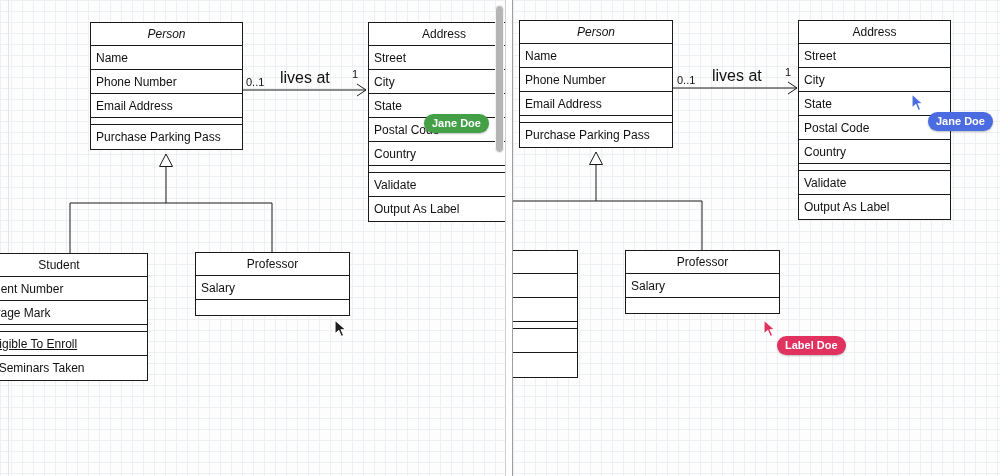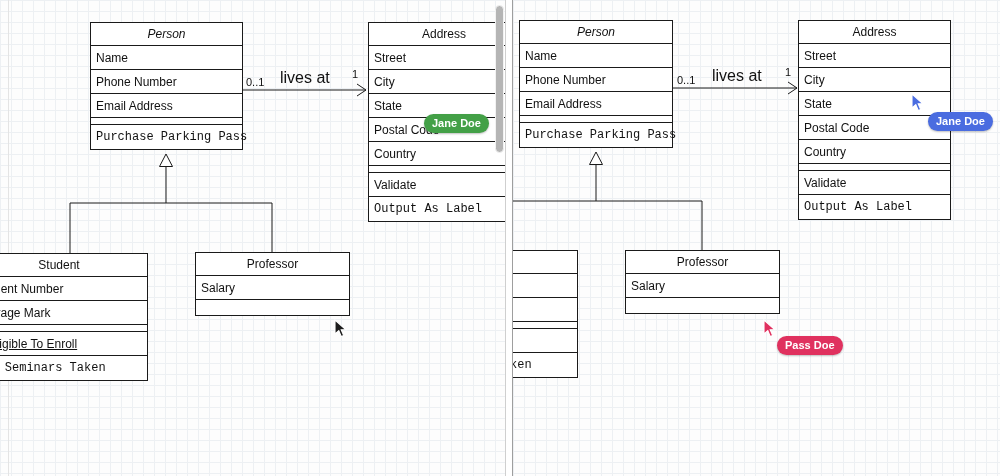--- a/index.html
+++ b/index.html
@@ -32,21 +32,21 @@
     height:23px; line-height:23px; text-align:center;
     border-bottom:1px solid #1a1a1a; white-space:nowrap;
   }
   .uml-title.italic { font-style:italic; }
   .uml-row {
     height:24px; line-height:24px; padding-left:5px;
     border-bottom:1px solid #1a1a1a; white-space:nowrap;
   }
   .uml-sep  { height:7px; border-bottom:1px solid #1a1a1a; }
   .uml-tail { height:15px; }
-  .uml-rows > :last-child { border-bottom:none;font-family:Liberation Mono, monospace; }
+  .uml-rows > :last-child { border-bottom:none; }
   .uml-row.u { text-decoration:underline; }
 
   .connectors { position:absolute; left:0; top:0; pointer-events:none; }
 
   .edge-label {
     position:absolute; font-size:11px; color:#111; white-space:nowrap;
     line-height:14px;
   }
   .edge-label.assoc { font-size:16px; }
 
@@ -210,16 +210,16 @@
     <div class="edge-label" style="left:272px;top:65px;">1</div>
 
     <svg class="cursor" style="left:398px;top:93px;" width="15" height="21" viewBox="0 0 15 21">
       <path stroke="#ffffff" stroke-width="1.1" d="M1,1 L1,15 L4.8,11.6 L7.3,17.6 L9.7,16.6 L7.2,10.8 L12,10.8 Z" fill="#4a6ce0"></path>
     </svg>
     <div class="badge" style="left: 415px; top: 112px; background: rgb(74, 108, 224);">Jane Doe</div>
 
     <svg class="cursor" style="left:250px;top:319px;" width="15" height="21" viewBox="0 0 15 21">
       <path stroke="#ffffff" stroke-width="1.1" d="M1,1 L1,15 L4.8,11.6 L7.3,17.6 L9.7,16.6 L7.2,10.8 L12,10.8 Z" fill="#e0315f"></path>
     </svg>
-    <div class="badge" style="left: 264px; top: 336px; background: rgb(224, 49, 95);">Pass Doe</div>
+    <div class="badge" style="left: 264px; top: 336px; background: rgb(224, 49, 95);">Label Doe</div>
 
   </div>
 </div>
 
 </body></html>

